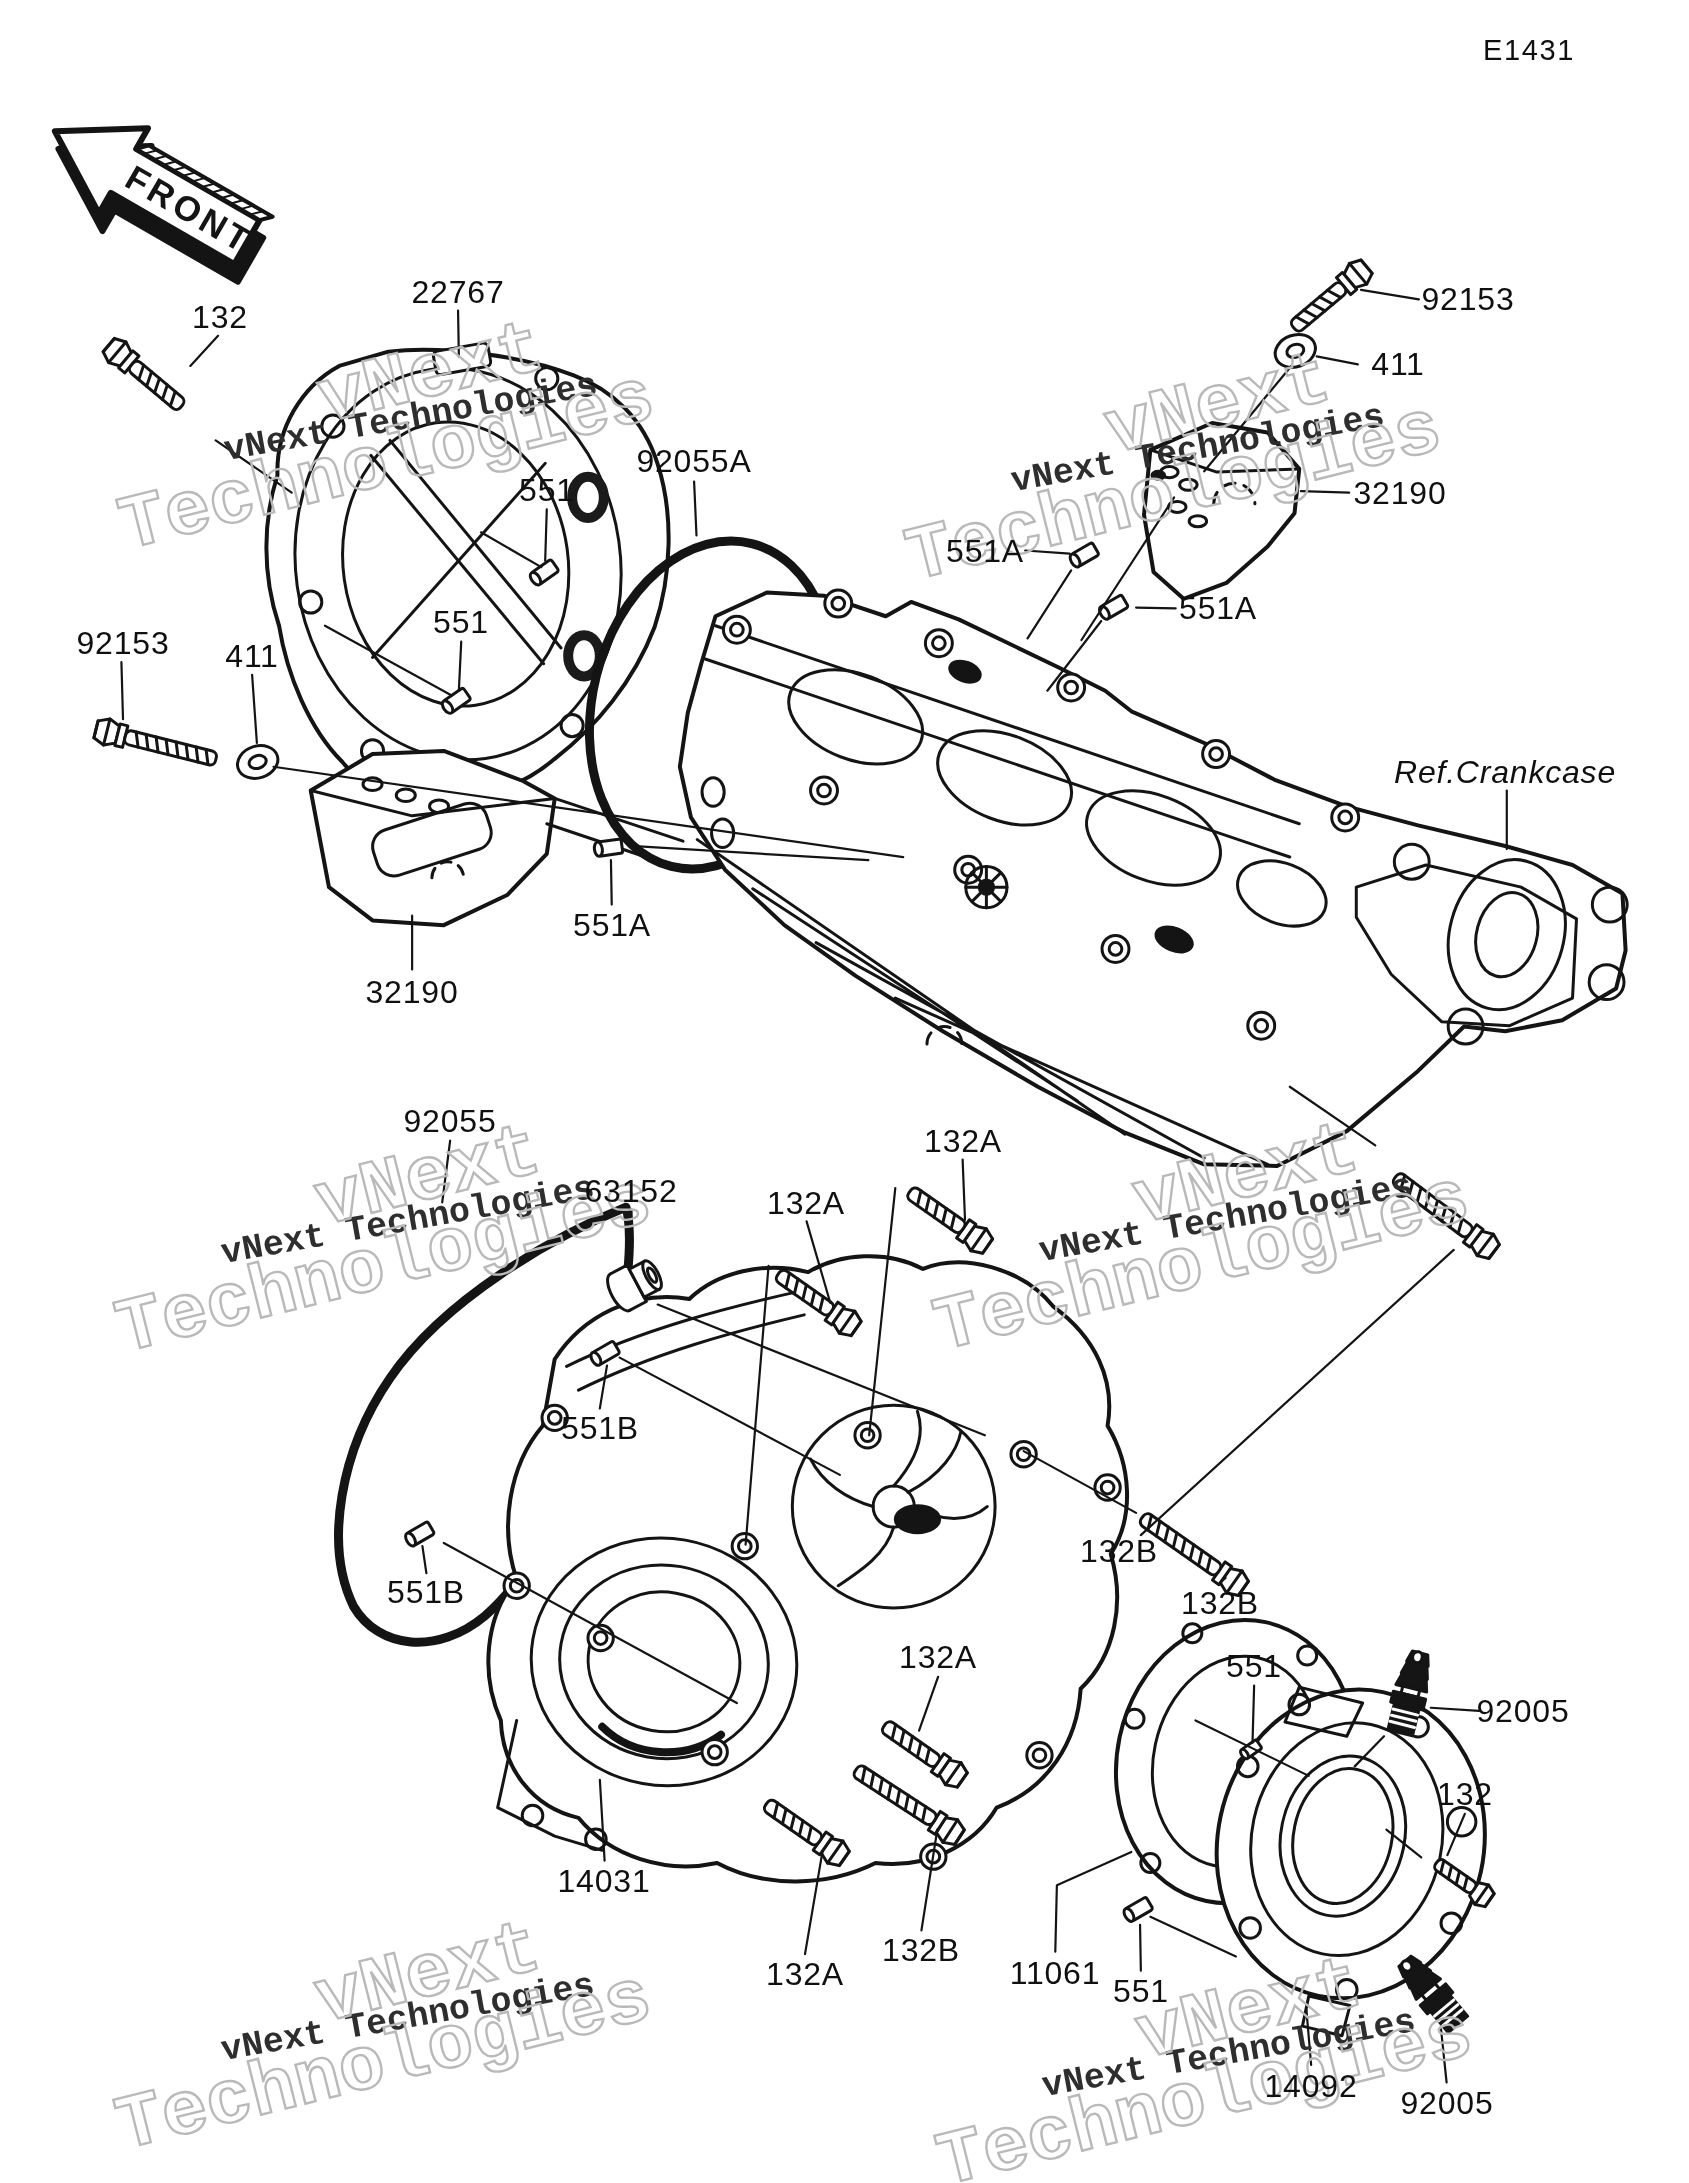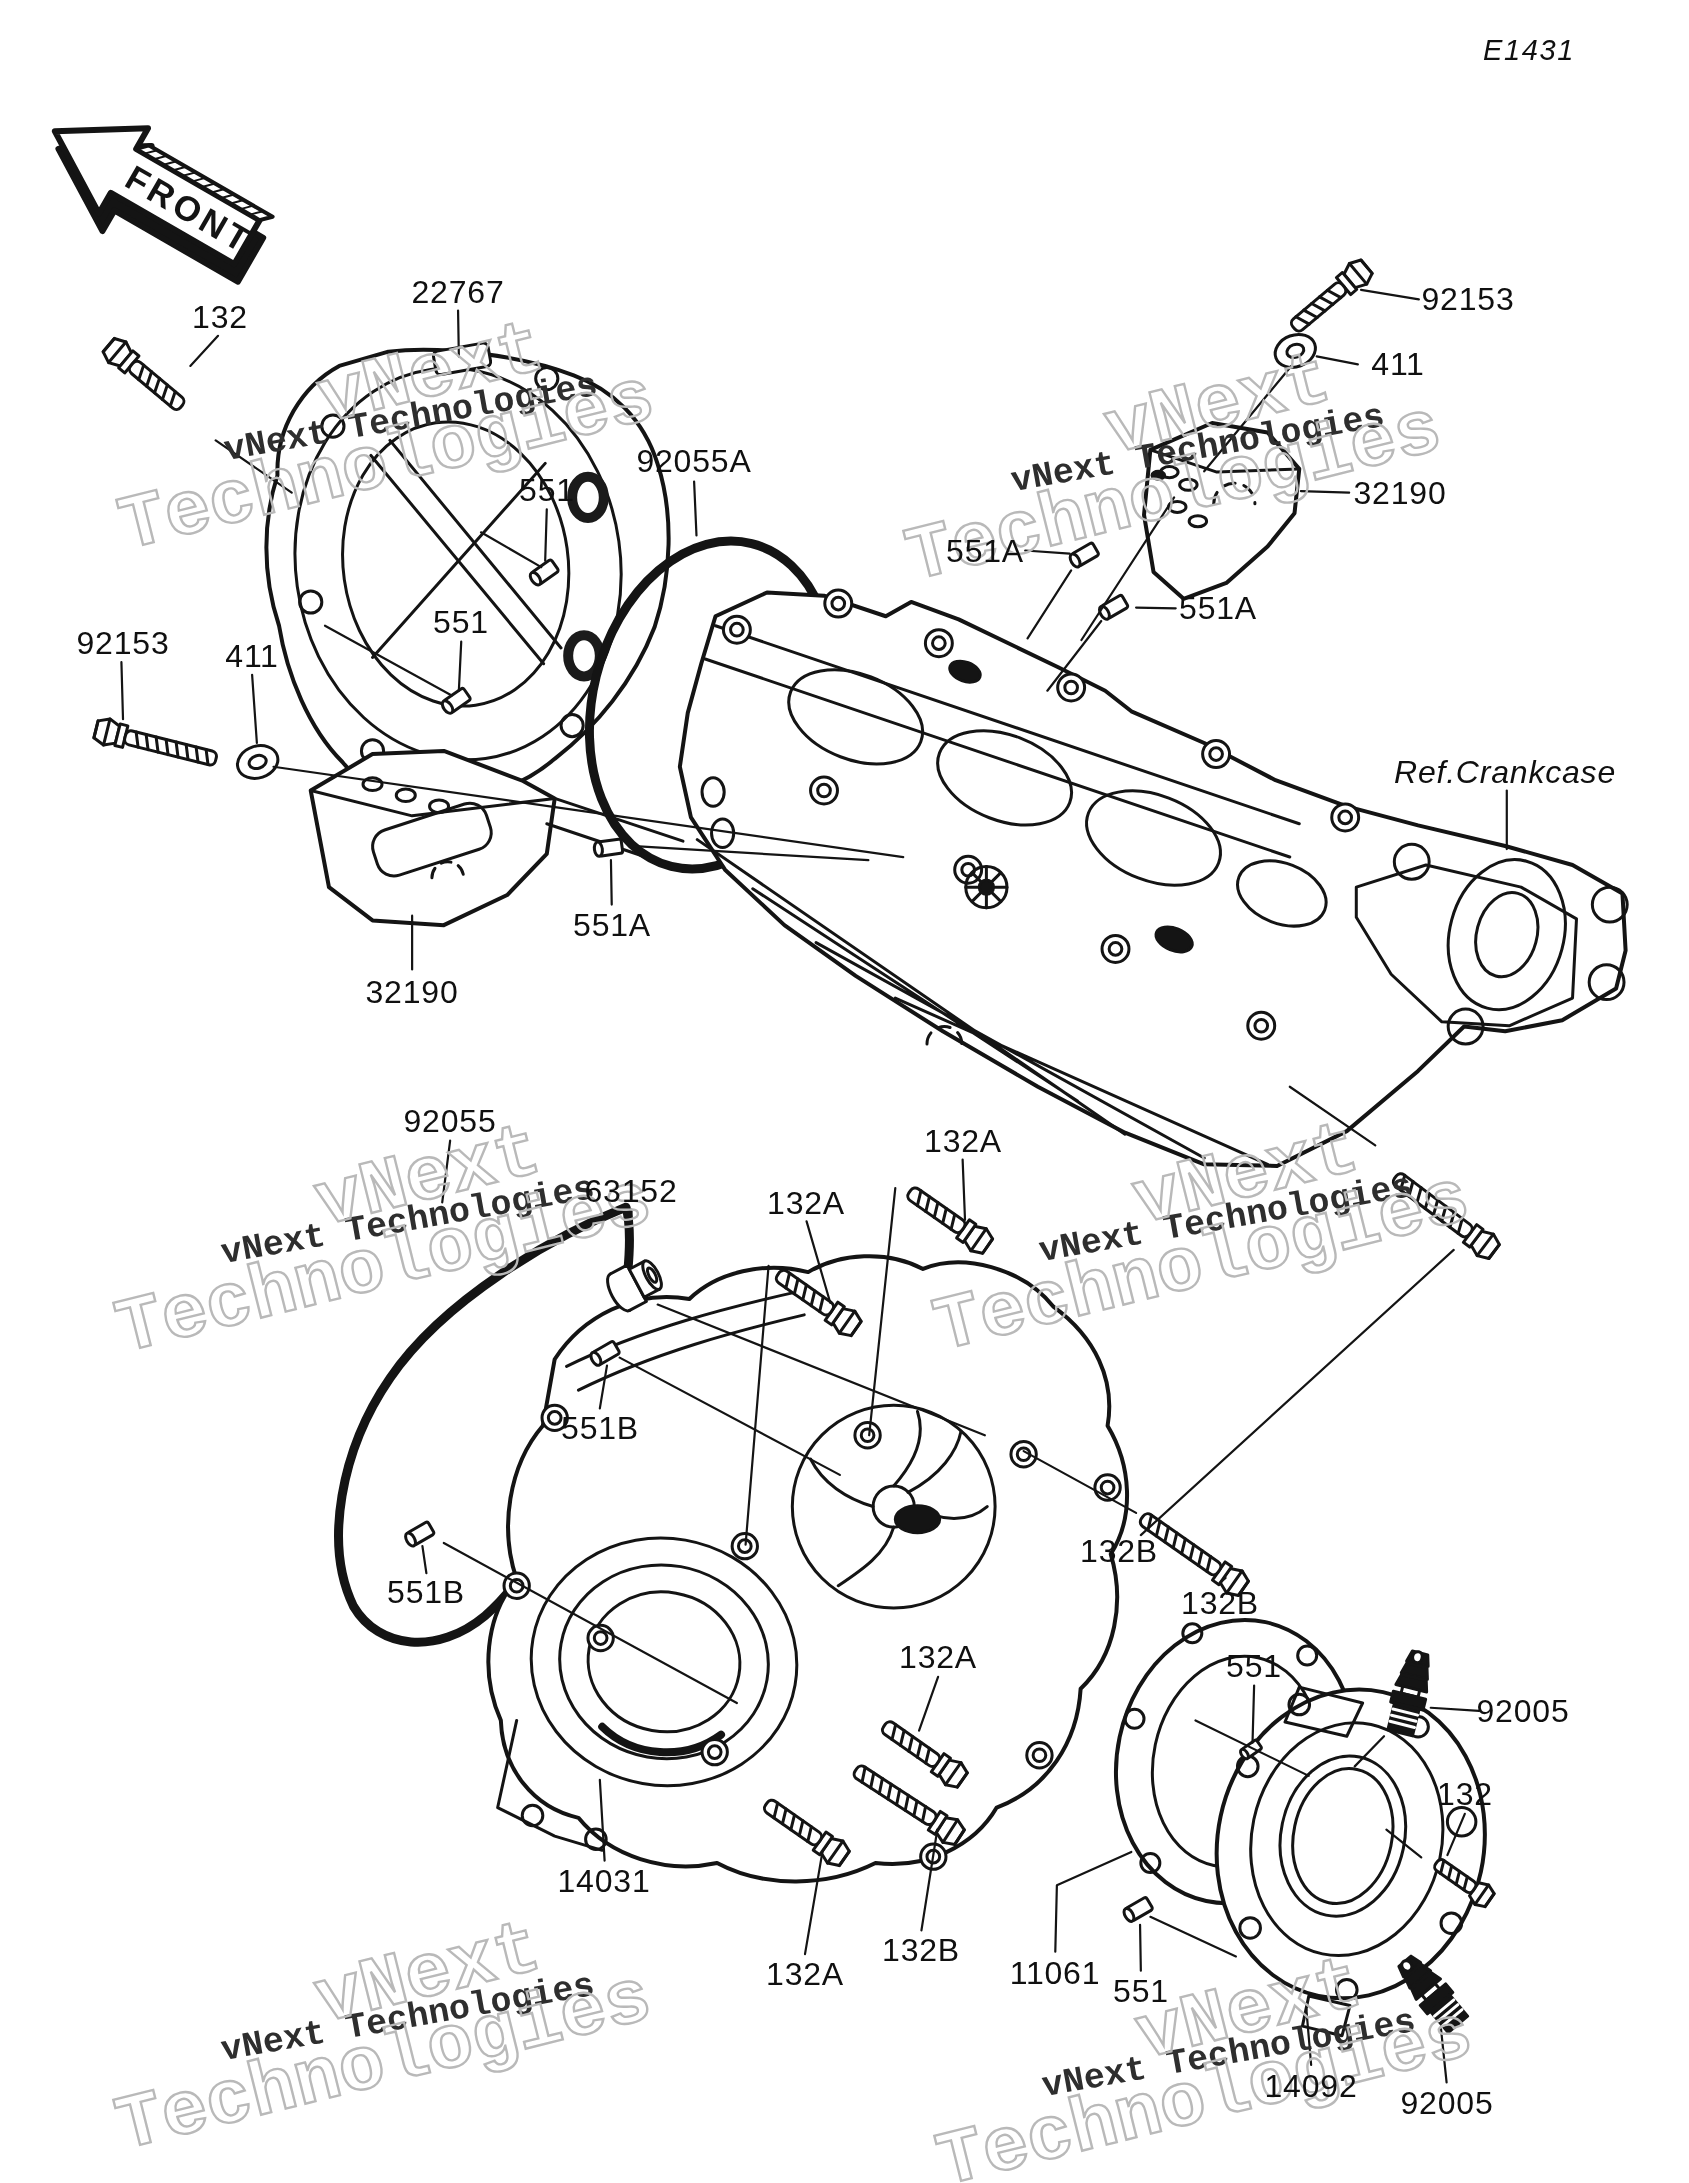--- a/index.html
+++ b/index.html
@@ -336,21 +336,21 @@
         <div class="wm-solid">vNext Technologies</div>
         <div class="wm-outline wm-bottom">Technologies</div>
       </div>
       <div class="wm" style="left: 1229px; top: 2055px;">
         <div class="wm-outline wm-top">vNext</div>
         <div class="wm-solid">vNext Technologies</div>
         <div class="wm-outline wm-bottom">Technologies</div>
       </div>
     </div>
 <div id="callouts">
-  <div class="callout code" style="left:1529px;top:50px;font-style:italic;">E1431</div>
+  <div class="callout code" style="left:1529px;top:50px;">E1431</div>
   <div class="callout refnote" style="left:1505px;top:772px;font-style:italic;">Ref.Crankcase</div>
 <div class="callout" style="left: 220px; top: 317px;">132</div>
       <div class="callout" style="left: 458px; top: 292px;">22767</div>
       <div class="callout" style="left: 547px; top: 490px;">551</div>
       <div class="callout" style="left: 694px; top: 461px;">92055A</div>
       <div class="callout" style="left: 461px; top: 622px;">551</div>
       <div class="callout" style="left: 123px; top: 643px;">92153</div>
       <div class="callout" style="left: 252px; top: 656px;">411</div>
       <div class="callout" style="left: 412px; top: 992px;">32190</div>
       <div class="callout" style="left: 612px; top: 925px;">551A</div>

